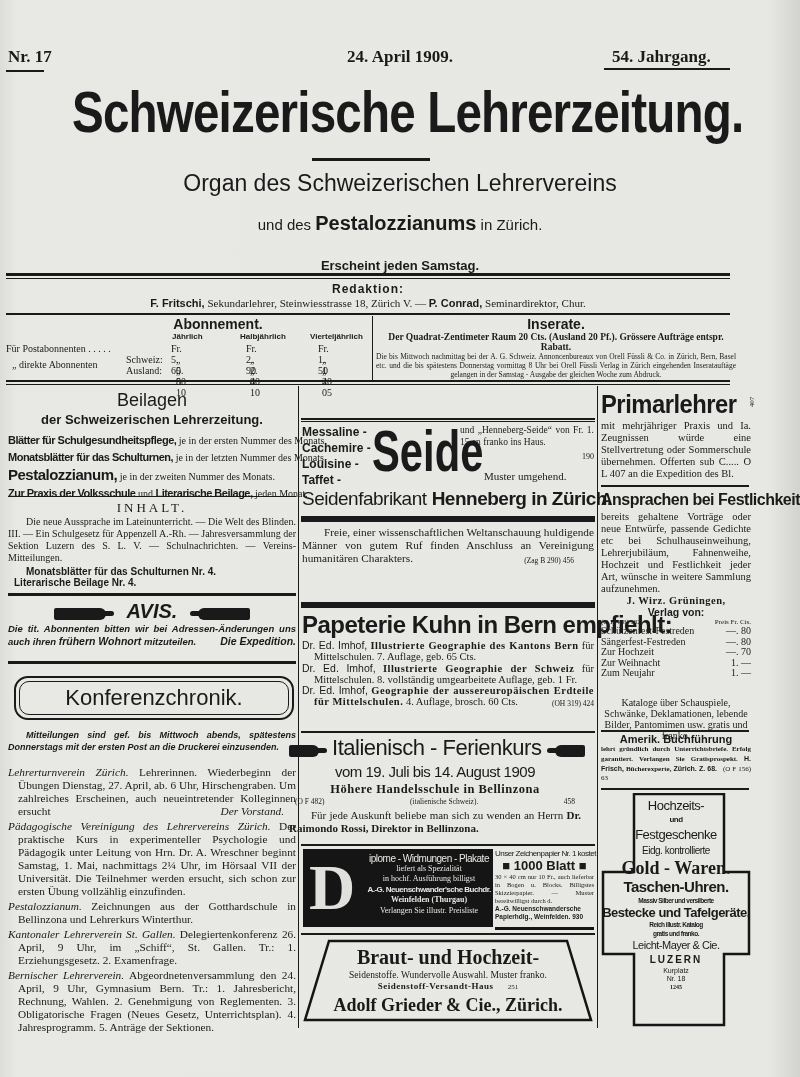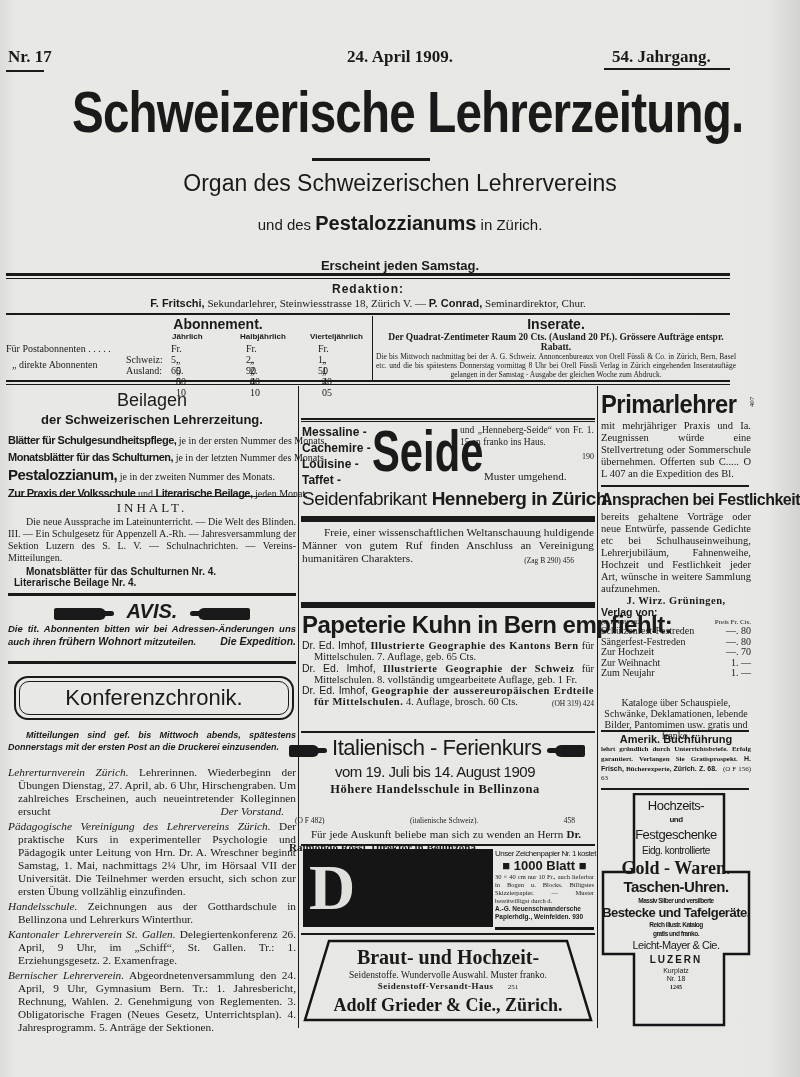--- a/index.html
+++ b/index.html
@@ -144,21 +144,21 @@
   <div class="abs" style="left:14px;top:676px;width:276px;height:40px;border:2px solid #1a1a1a;border-radius:14px;">
     <div style="position:absolute;inset:3px;border:1px solid #1a1a1a;border-radius:10px;"></div>
     <div class="sans" style="text-align:center;font-size:22px;line-height:40px;">Konferenzchronik.</div>
   </div>
 
   <div class="abs sans b i" style="left:8px;top:730px;width:288px;font-size:9px;line-height:11.5px;text-align:justify;text-indent:18px;">Mitteilungen sind gef. bis Mittwoch abends, spätestens Donnerstags mit der ersten Post an die Druckerei einzusenden.</div>
 
   <div class="abs serif" style="left:8px;top:766px;width:288px;font-size:11.3px;line-height:13px;text-align:justify;">
     <div style="padding-left:10px;text-indent:-10px;margin-bottom:2px;"><span class="i">Lehrerturnverein Zürich.</span> <span>Lehrerinnen. Wiederbeginn der Übungen Dienstag, 27. April, ab. 6 Uhr, Hirschengraben. Um zahlreiches Erscheinen, auch neueintretender Kolleginnen ersucht</span> <span class="i" style="float:right;margin-right:12px;">Der Vorstand.</span></div>
     <div style="padding-left:10px;text-indent:-10px;margin-bottom:2px;"><span class="i">Pädagogische Vereinigung des Lehrervereins Zürich.</span> <span>Der praktische Kurs in experimenteller Psychologie und Pädagogik unter Leitung von Hrn. Dr. A. Wreschner beginnt Samstag, 1. Mai, nachmittags 2¼ Uhr, im Hörsaal VII der Universität. Die Teilnehmer werden ersucht, sich schon zur ersten Übung vollzählig einzufinden.</span></div>
-    <div style="padding-left:10px;text-indent:-10px;margin-bottom:2px;"><span class="i">Handelsschule.</span> <span>Zeichnungen aus der Gotthardschule in Bellinzona und Lehrerkurs Winterthur.</span></div>
+    <div style="padding-left:10px;text-indent:-10px;margin-bottom:2px;"><span class="i">Pestalozzianum.</span> <span>Zeichnungen aus der Gotthardschule in Bellinzona und Lehrerkurs Winterthur.</span></div>
     <div style="padding-left:10px;text-indent:-10px;margin-bottom:2px;"><span class="i">Kantonaler Lehrerverein St. Gallen.</span> <span>Delegiertenkonferenz 26. April, 9 Uhr, im „Schiff“, St. Gallen. Tr.: 1. Erziehungsgesetz. 2. Examenfrage.</span></div>
     <div style="padding-left:10px;text-indent:-10px;"><span class="i">Bernischer Lehrerverein.</span> <span>Abgeordnetenversammlung den 24. April, 9 Uhr, Gymnasium Bern. Tr.: 1. Jahresbericht, Rechnung, Wahlen. 2. Genehmigung von Reglementen. 3. Obligatorische Fragen (Neues Gesetz, Unterrichtsplan). 4. Jahresprogramm. 5. Anträge der Sektionen.</span></div>
   </div>
 
   <div class="rule" style="left:301px;top:418px;width:294px;height:2px;"></div>
   <div class="rule" style="left:301px;top:421px;width:294px;height:1px;"></div>
 
   <div class="abs" style="left:302px;top:424px;width:292px;height:92px;">
     <div class="sans b" style="position:absolute;left:0;top:0;font-size:12px;line-height:16px;">
       <div>Messaline -</div>
@@ -195,34 +195,42 @@
   <div class="rule" style="left:301px;top:731px;width:294px;height:2px;"></div>
 
   <div class="abs" style="left:289px;top:735px;width:292px;text-align:center;">
     <div style="white-space:nowrap;">
       <span class="hand" style="width:30px;"></span>
       <span class="cond" style="font-size:22px;font-weight:normal;margin:0 8px;">Italienisch - Ferienkurs</span>
       <span class="hand rev" style="width:30px;"></span>
     </div>
     <div class="cond" style="font-size:15px;font-weight:normal;margin-top:2px;">vom 19. Juli bis 14. August 1909</div>
     <div class="serif b" style="font-size:12.5px;margin-top:2px;letter-spacing:0.5px;">Höhere Handelsschule in Bellinzona</div>
-    <div class="serif" style="font-size:7.5px;display:flex;justify-content:space-between;padding:0 6px;margin-top:19px;">
+    <div class="serif" style="font-size:7.5px;display:flex;justify-content:space-between;padding:0 6px;">
       <span>(O F 482)</span>
       <span>(italienische Schweiz).</span>
       <span>458</span>
     </div>
     <div class="serif" style="font-size:11px;line-height:13px;text-align:justify;text-indent:22px;margin-top:3px;">
       <span>Für jede Auskunft beliebe man sich zu wenden an Herrn</span>
       <span class="b">Dr. Raimondo Rossi, Direktor in Bellinzona.</span>
     </div>
   </div>
   <div class="rule" style="left:301px;top:844px;width:294px;height:2px;"></div>
 
   <div class="abs" style="left:303px;top:849px;width:190px;height:78px;background:#151515;color:#e8e8e5;">
     <div class="serif b" style="position:absolute;left:6px;top:0;font-size:64px;line-height:78px;color:#e0e0dd;">D</div>
+    <div style="position:absolute;left:64px;top:4px;width:124px;text-align:center;">
+      <div class="cond" style="font-size:10px;font-weight:normal;">iplome - Widmungen - Plakate</div>
+      <div class="serif" style="font-size:8px;line-height:10px;">liefert als Spezialität</div>
+      <div class="serif" style="font-size:8px;line-height:10px;">in hochf. Ausführung billigst</div>
+      <div class="cond" style="font-size:8px;line-height:11px;">A.-G. Neuenschwander'sche Buchdr.</div>
+      <div class="serif b" style="font-size:8px;line-height:10px;">Weinfelden (Thurgau)</div>
+      <div class="serif" style="font-size:8px;line-height:11px;">Verlangen Sie illustr. Preisliste</div>
+    </div>
   </div>
 
   <div class="abs" style="left:495px;top:849px;width:99px;height:78px;border-bottom:3px solid #151515;">
     <div class="cond" style="font-size:8px;font-weight:normal;white-space:nowrap;">Unser Zeichenpapier Nr. 1 kostet</div>
     <div class="sans b" style="font-size:13px;text-align:center;white-space:nowrap;">■ <span>1000 Blatt</span> ■</div>
     <div class="serif" style="font-size:6.5px;line-height:8px;text-align:justify;">30 × 40 cm nur 10 Fr., auch lieferbar in Bogen u. Blocks. Billigstes Skizzierpapier. — Muster bereitwilligst durch d.</div>
     <div class="sans b" style="font-size:6.5px;line-height:8px;"><span>A.-G. Neuenschwandersche Papierhdlg., Weinfelden.</span> <span>930</span></div>
   </div>
   <div class="rule" style="left:301px;top:933px;width:294px;height:2px;"></div>
 
@@ -242,21 +250,21 @@
     <div class="cond" style="font-size:25px;line-height:32px;transform:scaleX(0.95);transform-origin:left;white-space:nowrap;">Primarlehrer</div>
     <div class="serif" style="position:absolute;right:-6px;top:10px;font-size:7px;transform:rotate(-90deg);">407</div>
     <div class="serif" style="font-size:10.5px;line-height:12px;text-align:justify;">mit mehrjähriger Praxis und Ia. Zeugnissen würde eine Stellvertretung oder Sommerschule übernehmen. Offerten sub C..... O L 407 an die Expedition des Bl.</div>
   </div>
   <div class="rule" style="left:601px;top:485px;width:148px;height:2px;"></div>
 
   <div class="abs" style="left:601px;top:489px;width:150px;">
     <div class="cond" style="font-size:16px;line-height:22px;white-space:nowrap;">Ansprachen bei Festlichkeiten</div>
     <div class="serif" style="font-size:10.5px;line-height:12px;text-align:justify;">bereits gehaltene Vorträge oder neue Entwürfe, passende Gedichte etc bei Schulhauseinweihung, Lehrerjubiläum, Fahnenweihe, Hochzeit und Festlichkeit jeder Art, wünsche in weitere Sammlung aufzunehmen.</div>
     <div class="serif b" style="font-size:10.5px;text-align:center;letter-spacing:0.5px;">J. Wirz. Grüningen,</div>
-    <div class="sans b" style="font-size:10.5px;text-align:left;">Verlag von:</div>
+    <div class="sans b" style="font-size:10.5px;text-align:center;">Verlag von:</div>
     <div class="serif" style="font-size:7px;display:flex;justify-content:space-between;">
       <span>(O F 468)  182</span>
       <span>Preis  Fr. Cts.</span>
     </div>
     <div class="serif" style="font-size:10px;line-height:10.5px;">
       <div style="display:flex;justify-content:space-between;">
           <span>Schützenfest-Festreden</span>
           <span>—. 80</span>
         </div>
       <div style="display:flex;justify-content:space-between;">

